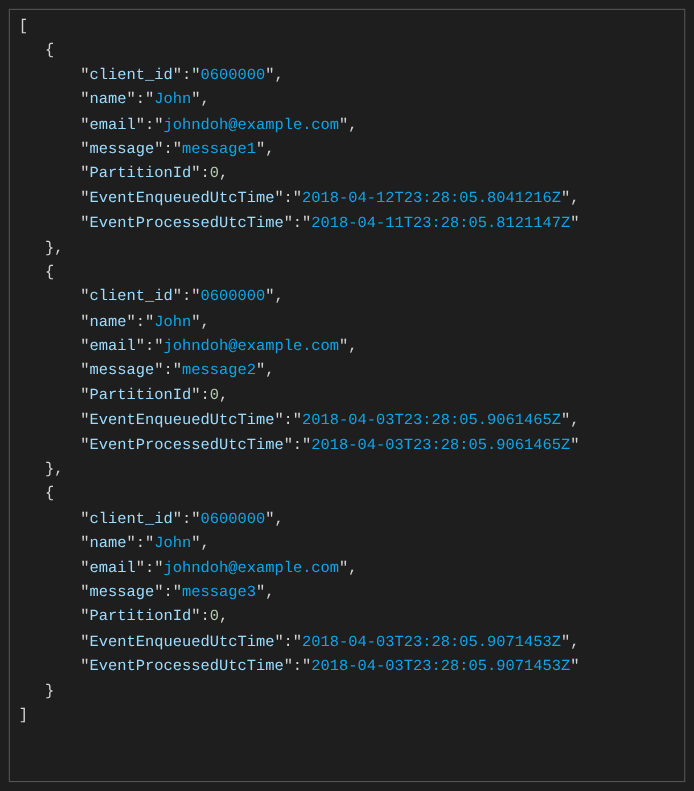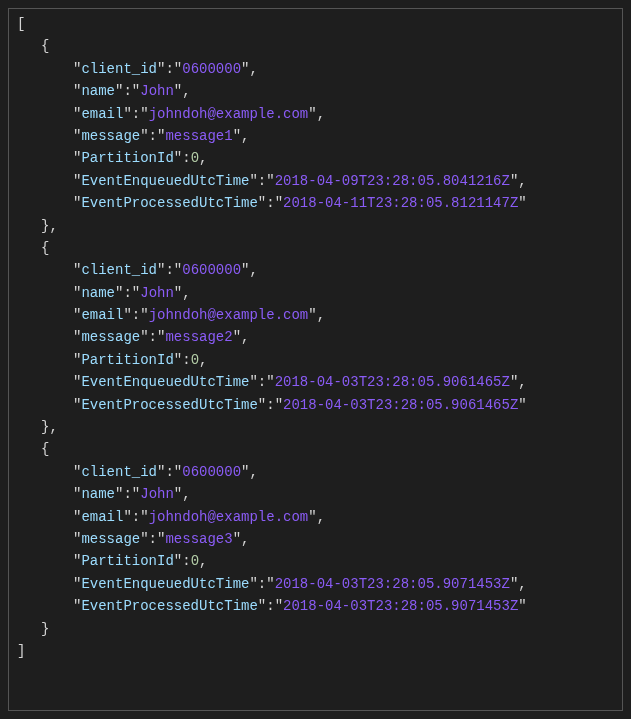--- a/index.html
+++ b/index.html
@@ -28,21 +28,21 @@
       white-space: pre;
       color: #d4d4d4;
     }
     .punct {
       color: #d4d4d4;
     }
     .key {
       color: #9cdcfe;
     }
     .string {
-      color: #8b5cf6;
+      color: #0ea5e9;
       text-align: center;
     }
     .number {
       color: #b5cea8;
     }
     .indent1 {
       padding-left: 24px;
     }
     .indent2 {
       padding-left: 56px;
@@ -53,21 +53,21 @@
 
 <div class="editor">
   <div class="line"><span class="punct">[</span></div>
 
   <div class="line indent1"><span class="punct">{</span></div>
   <div class="line indent2"><span class="punct">"</span><span class="key">client_id</span><span class="punct">":"</span><span class="string">0600000</span><span class="punct">",</span></div>
   <div class="line indent2"><span class="punct">"</span><span class="key">name</span><span class="punct">":"</span><span class="string">John</span><span class="punct">",</span></div>
   <div class="line indent2"><span class="punct">"</span><span class="key">email</span><span class="punct">":"</span><span class="string">johndoh@example.com</span><span class="punct">",</span></div>
   <div class="line indent2"><span class="punct">"</span><span class="key">message</span><span class="punct">":"</span><span class="string">message1</span><span class="punct">",</span></div>
   <div class="line indent2"><span class="punct">"</span><span class="key">PartitionId</span><span class="punct">":</span><span class="number">0</span><span class="punct">,</span></div>
-  <div class="line indent2"><span class="punct">"</span><span class="key">EventEnqueuedUtcTime</span><span class="punct">":"</span><span class="string">2018-04-09T23:28:05.8041216Z</span><span class="punct">",</span></div>
+  <div class="line indent2"><span class="punct">"</span><span class="key">EventEnqueuedUtcTime</span><span class="punct">":"</span><span class="string">2018-04-12T23:28:05.8041216Z</span><span class="punct">",</span></div>
   <div class="line indent2"><span class="punct">"</span><span class="key">EventProcessedUtcTime</span><span class="punct">":"</span><span class="string">2018-04-11T23:28:05.8121147Z</span><span class="punct">"</span></div>
   <div class="line indent1"><span class="punct">},</span></div>
 
   <div class="line indent1"><span class="punct">{</span></div>
   <div class="line indent2"><span class="punct">"</span><span class="key">client_id</span><span class="punct">":"</span><span class="string">0600000</span><span class="punct">",</span></div>
   <div class="line indent2"><span class="punct">"</span><span class="key">name</span><span class="punct">":"</span><span class="string">John</span><span class="punct">",</span></div>
   <div class="line indent2"><span class="punct">"</span><span class="key">email</span><span class="punct">":"</span><span class="string">johndoh@example.com</span><span class="punct">",</span></div>
   <div class="line indent2"><span class="punct">"</span><span class="key">message</span><span class="punct">":"</span><span class="string">message2</span><span class="punct">",</span></div>
   <div class="line indent2"><span class="punct">"</span><span class="key">PartitionId</span><span class="punct">":</span><span class="number">0</span><span class="punct">,</span></div>
   <div class="line indent2"><span class="punct">"</span><span class="key">EventEnqueuedUtcTime</span><span class="punct">":"</span><span class="string">2018-04-03T23:28:05.9061465Z</span><span class="punct">",</span></div>

